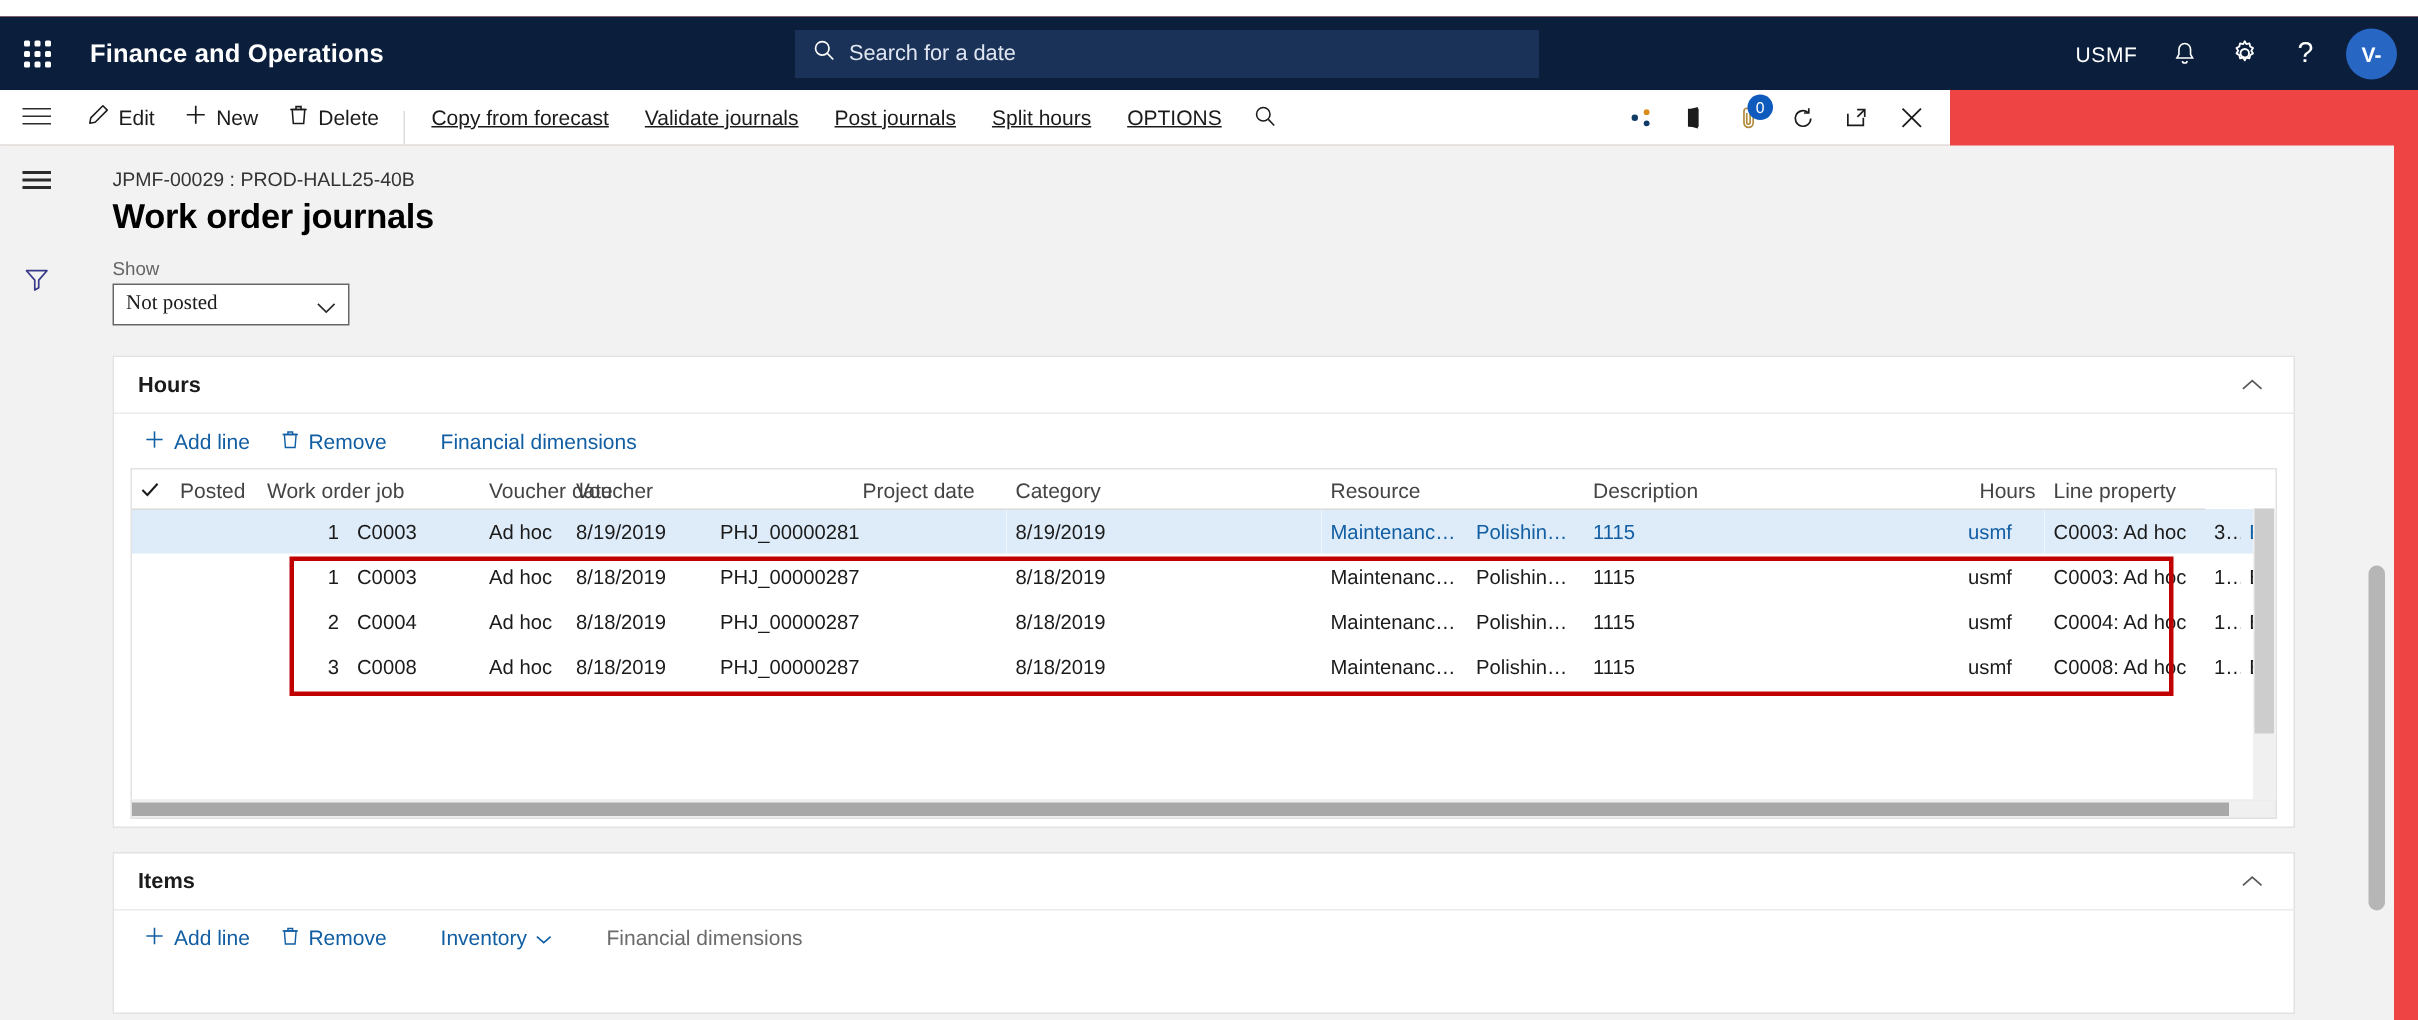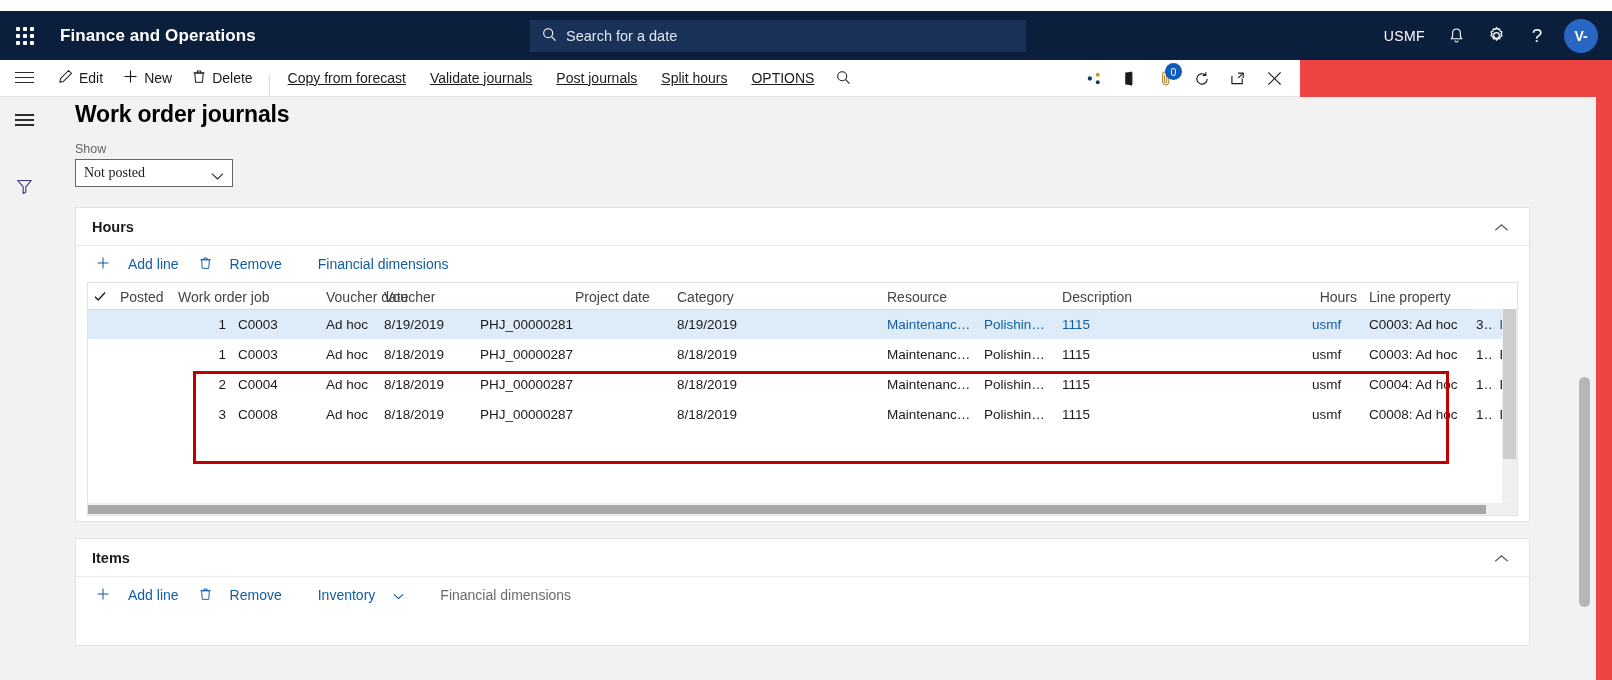--- a/index.html
+++ b/index.html
@@ -122,21 +122,21 @@
   .card-head {
     height: 38px; display: flex; align-items: center; justify-content: space-between;
     padding: 0 16px; border-bottom: 1px solid #ebebeb;
   }
   .card-title { font-size: 14.5px; font-weight: bold; color: #1b1b1b; }
   .chev-up { cursor: pointer; padding: 4px; }
   .card-tools {
     height: 36px; display: flex; align-items: center; padding: 0 12px; gap: 4px;
   }
   .tbtn {
-    display: flex; align-items: center; gap: 18px; height: 28px; padding: 0 8px;
+    display: flex; align-items: center; gap: 6px; height: 28px; padding: 0 8px;
     font-size: 14px; color: #115ea3; cursor: pointer; white-space: nowrap;
   }
   .tbtn.dim { color: #6b6b6b; }
   .tbtn.ml { margin-left: 16px; }
 
   
   .gridwrap {
     position: relative; margin: 0 11px; border: 1px solid #e2e2e2; border-bottom: none;
     height: 221px; background: #ffffff; overflow: hidden;
   }
@@ -359,20 +359,21 @@
     </div>
     <div class="rail-ic" style="margin-top:20px">
       <svg width="17" height="17" viewBox="0 0 18 18">
           <path d="M1.8 2.6h14.4L10.4 9.3v5.4l-2.8 1.6V9.3z" fill="none" stroke="#3a3a8a" stroke-width="1.2" stroke-linejoin="round"></path>
         </svg>
     </div>
   </div>
 
   <div class="body">
 
+    <div class="breadcrumb">JPMF-00029 : PROD-HALL25-40B</div>
     <div class="ptitle">Work order journals</div>
 
     <div class="showblock">
       <div class="showlabel">Show</div>
       <div class="selectbox">
         <span>Not posted</span>
         <span class="chev">
           <svg width="13" height="9" viewBox="0 0 14 9">
               <path d="M1 1.4L7 7.2l6-5.8" fill="none" stroke="#2b2b2b" stroke-width="1.2"></path>
             </svg>

